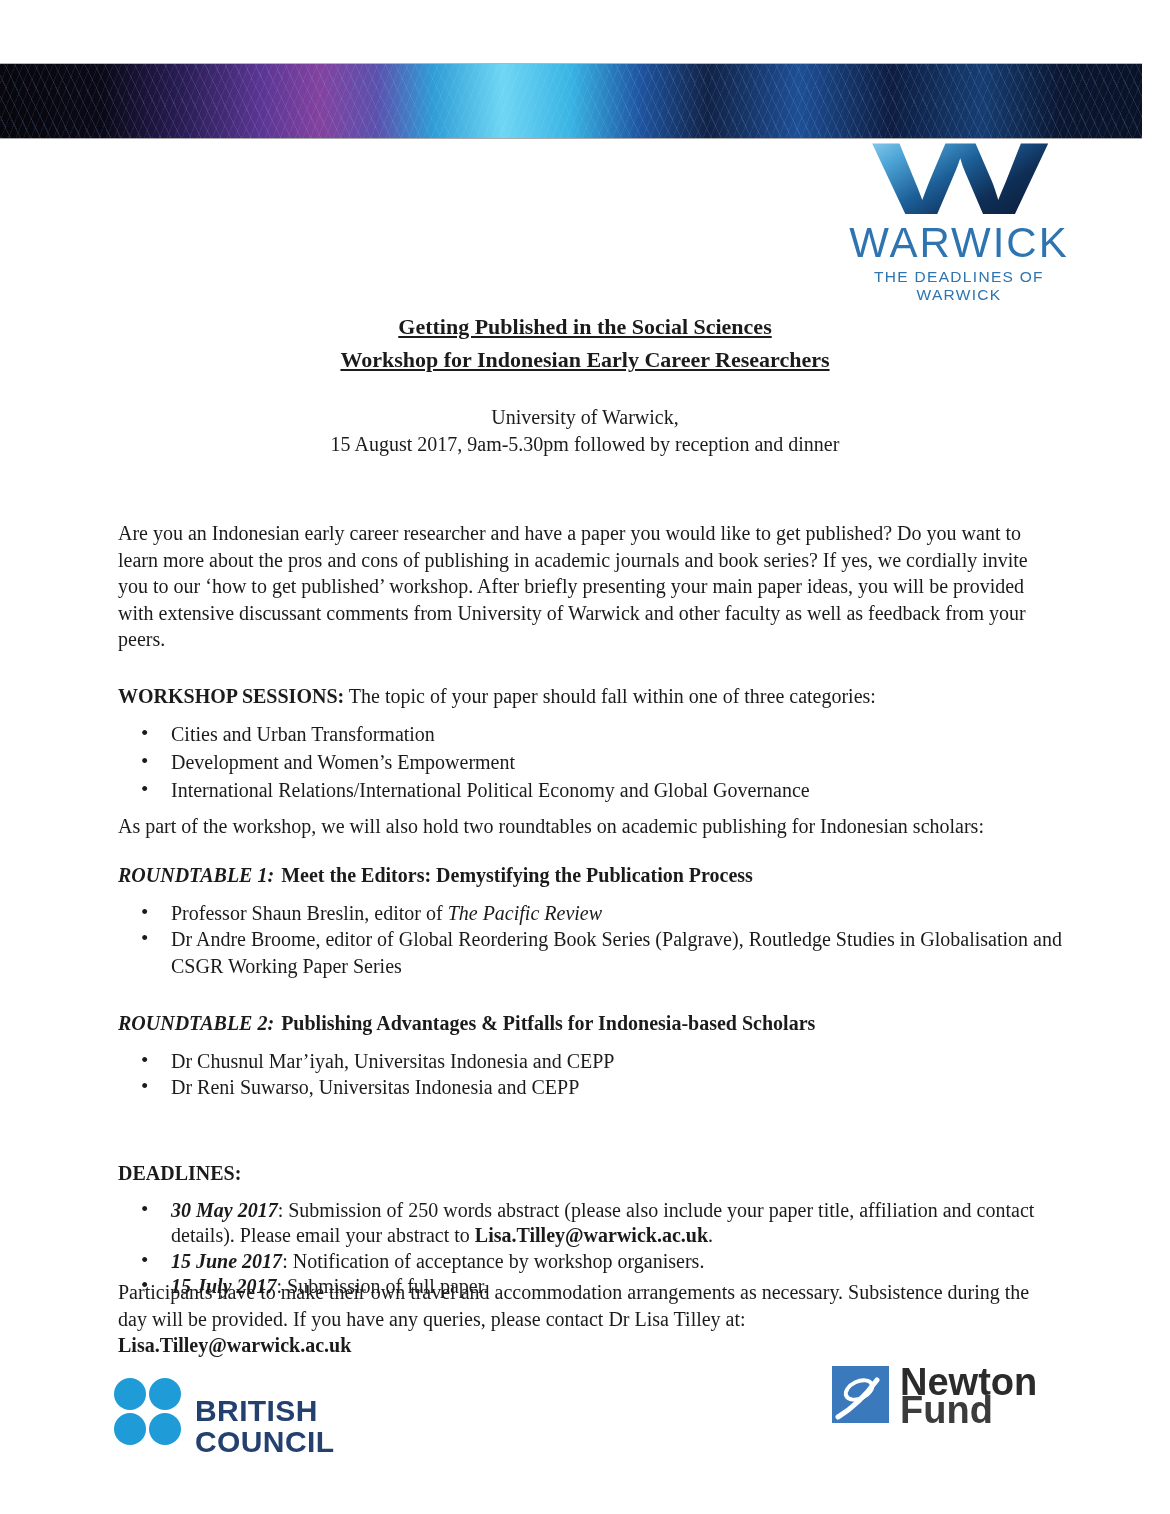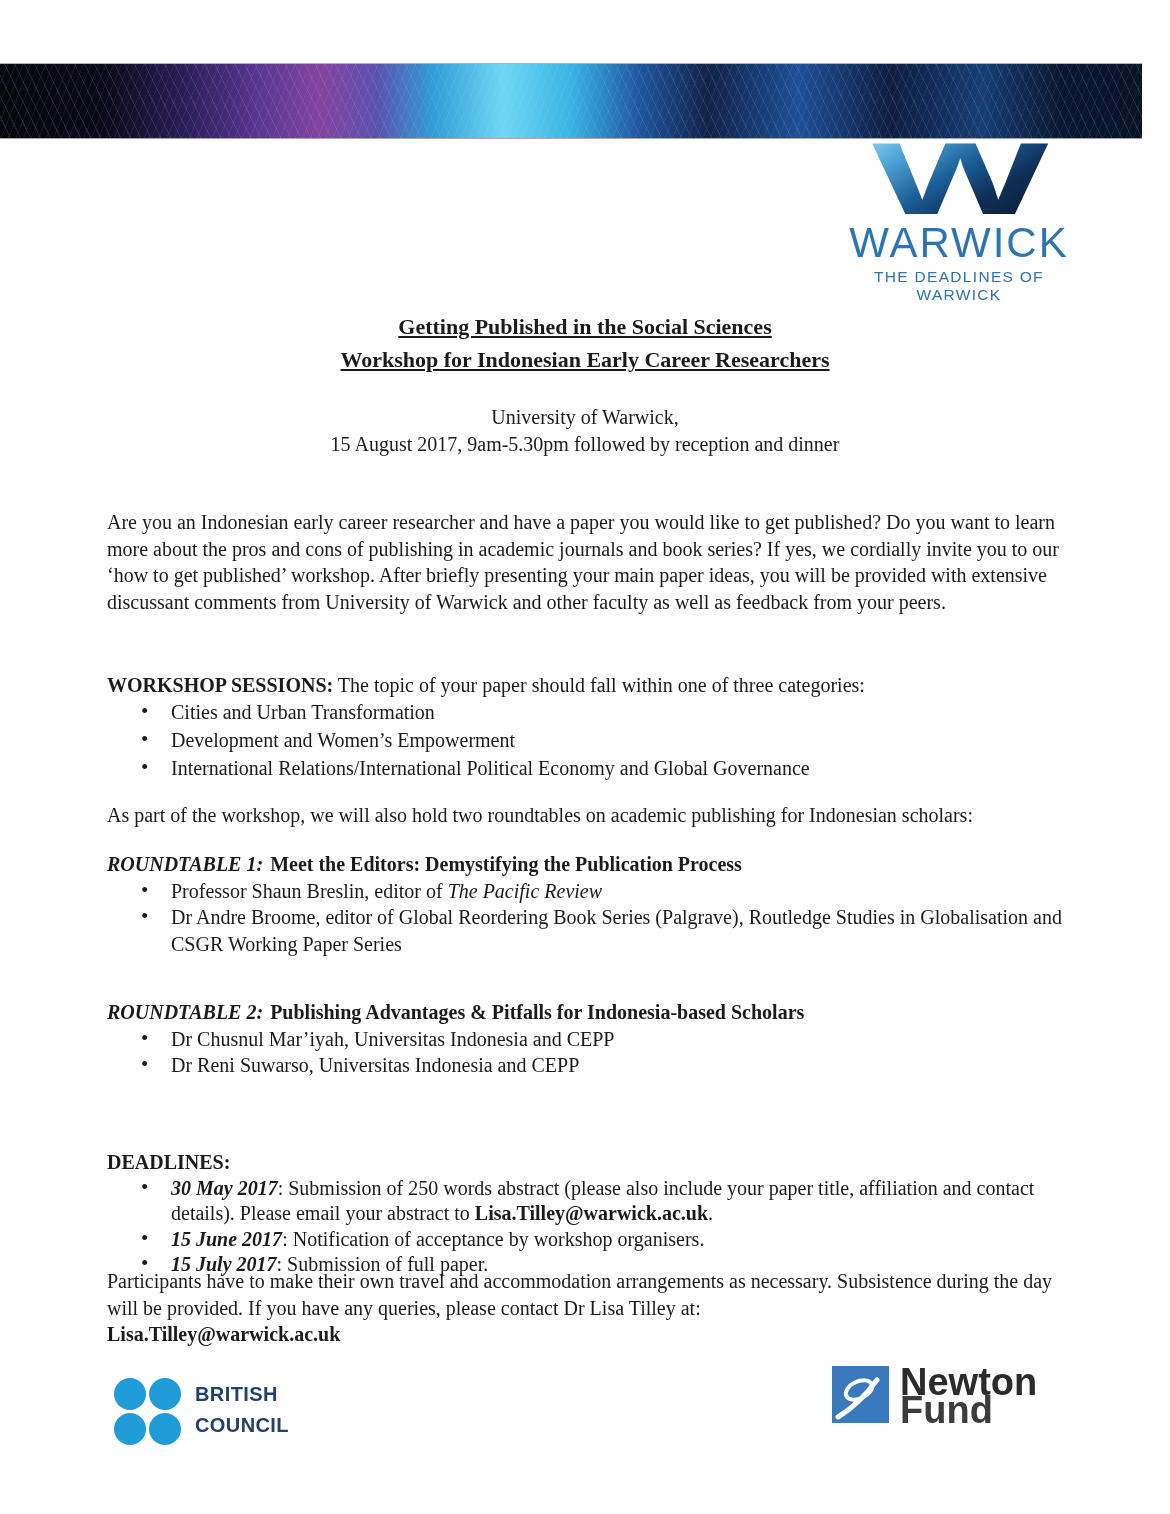--- a/index.html
+++ b/index.html
@@ -25,21 +25,21 @@
   .warwick-tag{position:absolute;top:268px;left:836px;width:246px;text-align:center;
     font-family:"Liberation Sans",sans-serif;font-size:15.5px;letter-spacing:1.3px;
     color:#2d74b0;}
 
   
   .center{position:absolute;left:10px;width:1150px;text-align:center;}
   .title{top:310px;font-size:22px;font-weight:bold;line-height:33px;text-decoration:underline;}
   .subtitle{top:404px;font-size:20px;line-height:27px;}
 
   .block{position:absolute;left:107px;width:958px;font-size:20px;line-height:26.5px;}
-  .block p{margin:0;}
+  .block p{margin:11px;}
   .b{font-weight:bold;}
   .bi{font-weight:bold;font-style:italic;}
   .rt-title{font-weight:bold;margin-left:7px;}
 
   ul{margin:0;padding:0;list-style:none;}
   li{position:relative;padding-left:64px;}
   li::before{content:"\2022";position:absolute;left:34px;top:-1px;font-size:21px;}
   .ws li{margin-bottom:1px;line-height:27px;}
   .dl li{line-height:25.5px;}
   .dl{line-height:25.5px;}
@@ -48,22 +48,22 @@
   .workshop{top:672px;}
   .aspart{top:802px;}
   .rt1{top:851px;}
   .rt2{top:999px;}
   .deadlines{top:1149px;}
   .closing{top:1268px;}
   .email{font-weight:bold;text-decoration:none;color:#1b1b1b;}
 
   
   .bc{position:absolute;top:1377px;left:113px;display:flex;align-items:flex-start;}
-  .bc-text{margin-left:14px;margin-top:2px;font-family:"Liberation Sans",sans-serif;
-    font-weight:bold;font-size:20px;line-height:31px;color:#24406e;letter-spacing:0.4px;}
+  .bc-text{margin-left:14px;margin-top:18px;font-family:"Liberation Sans",sans-serif;
+    font-weight:bold;font-size:30px;line-height:31px;color:#24406e;letter-spacing:0.4px;}
   .nf{position:absolute;top:1366px;left:832px;display:flex;align-items:flex-start;}
   .nf-text{margin-left:11px;margin-top:2px;font-family:"Liberation Sans",sans-serif;
     font-size:38px;line-height:28px;color:#2b2b2b;}
   .nf-text .fund{font-weight:700;color:#3c3c3c;}
 </style>
 </head>
 <body>
 
 <div class="page">
 

